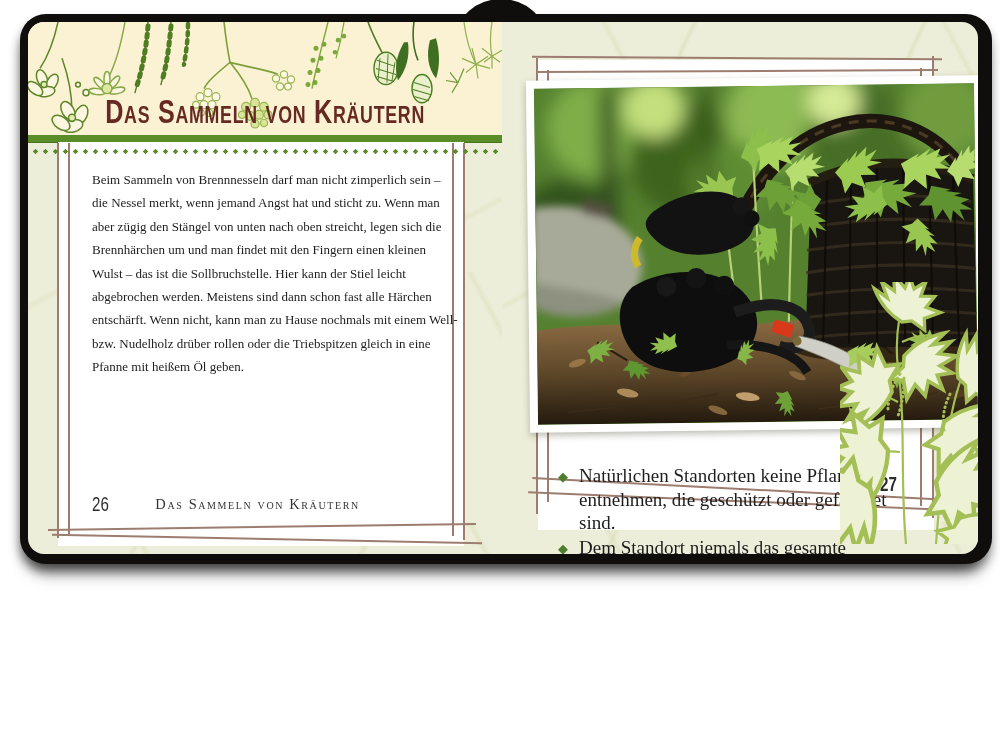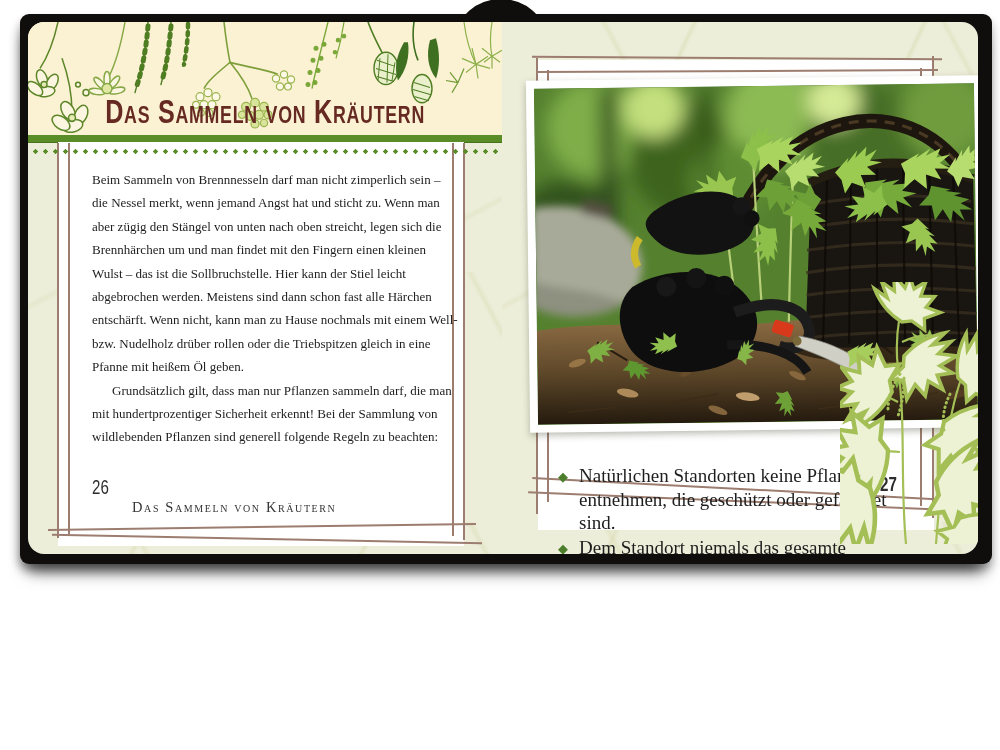--- a/index.html
+++ b/index.html
@@ -5,21 +5,21 @@
   html,body{margin:0;padding:0;}
   body{
     width:1000px;height:750px;position:relative;overflow:hidden;
     background:#ffffff;
     font-family:"Liberation Serif", serif;
   }
   
   .book{
     position:absolute;left:20px;top:14px;width:972px;height:550px;
     background:var(--cover-black,#0f0e0c);
-    border-radius:9px;
+    border-radius:26px;
     box-shadow:0 16px 16px -8px rgba(0,0,0,.55), 0 6px 10px rgba(0,0,0,.30), -6px 10px 14px -8px rgba(0,0,0,.35);
   }
   .book-tab{
     position:absolute;top:-15px;left:436px;width:90px;height:48px;
     background:var(--cover-black,#0f0e0c);
     border-radius:45px 45px 0 0 / 40px 40px 0 0;
   }
   .pages{
     position:absolute;left:8px;top:8px;right:14px;bottom:10px;
     border-radius:16px;overflow:hidden;display:flex;
@@ -68,21 +68,21 @@
   .lp-v3{right:48px;top:121px;bottom:18px;}
   .lp-v4{right:37px;top:121px;bottom:14px;}
   .lp-b1{left:20px;right:26px;bottom:26px;transform:rotate(-0.8deg);}
   .lp-b2{left:24px;right:20px;bottom:14px;transform:rotate(1.1deg);}
   .lp-body{
     position:absolute;left:64px;top:146px;width:366px;z-index:2;
     font-size:13px;line-height:23.4px;color:#1d1d1d;text-align:left;
   }
   .lp-body p{margin:0;}
   .lp-body p + p{text-indent:20px;}
-  .lp-footer{position:absolute;left:64px;bottom:38px;z-index:2;display:flex;align-items:flex-start;flex-direction:column;}
+  .lp-footer{position:absolute;left:64px;bottom:38px;z-index:2;display:flex;align-items:center;}
   .pagenum{
     font-family:"Liberation Sans", sans-serif;font-size:21px;color:#2c2c2c;
     display:inline-block;transform:scaleX(.72);transform-origin:left bottom;
   }
   .chapter{
     margin-left:40px;font-variant:small-caps;font-size:14.5px;
     letter-spacing:1.6px;color:#343434;
   }
 
   
@@ -249,21 +249,20 @@
 
       <div class="fl flv lp-v1"></div>
       <div class="fl flv lp-v2"></div>
       <div class="fl flv lp-v3"></div>
       <div class="fl flv lp-v4"></div>
       <div class="fl flh lp-b1"></div>
       <div class="fl flh lp-b2"></div>
 
       <div class="lp-body">
         <p>Beim Sammeln von Brennnesseln darf man nicht zimperlich sein – die Nessel merkt, wenn jemand Angst hat und sticht zu. Wenn man aber zügig den Stängel von unten nach oben streicht, legen sich die Brennhärchen um und man findet mit den Fingern einen kleinen Wulst – das ist die Sollbruchstelle. Hier kann der Stiel leicht abgebrochen werden. Meistens sind dann schon fast alle Härchen entschärft. Wenn nicht, kann man zu Hause nochmals mit einem Well- bzw. Nudelholz drüber rollen oder die Triebspitzen gleich in eine Pfanne mit heißem Öl geben.</p>
-        <p>Grundsätzlich gilt, dass man nur Pflanzen sammeln darf, die man mit hundertprozentiger Sicherheit erkennt! Bei der Sammlung von wildlebenden Pflanzen sind generell folgende Regeln zu beachten:</p>
       </div>
 
       <div class="lp-footer">
         <span class="pagenum">26</span>
         <span class="chapter">Das Sammeln von Kräutern</span>
       </div>
     </div>
 
     <div class="page-right tex">
       <div class="rp-white"></div>

